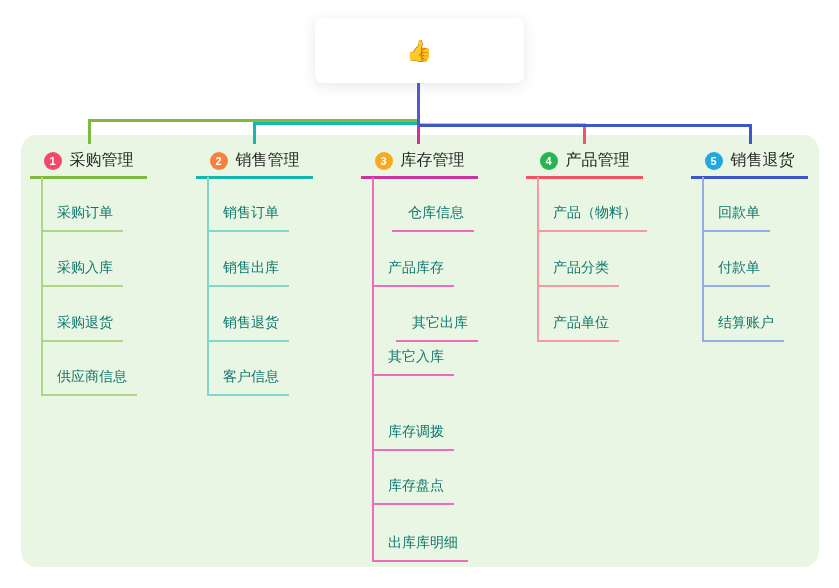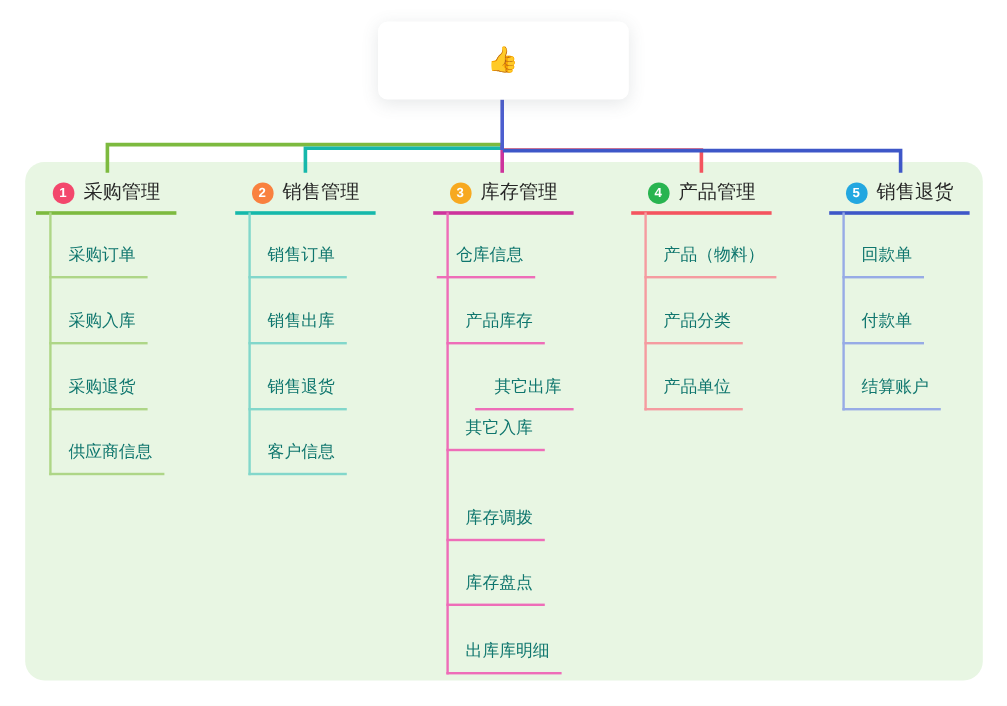--- a/index.html
+++ b/index.html
@@ -70,21 +70,21 @@
     <div class="item" style="left:207px;top:308px">销售退货</div>
     <div class="item" style="left:207px;top:362px">客户信息</div>
   </section>
 
   <section class="branch" style="--main: #cd339c; --light: #ee6db8; --badge: #f7a920;">
     <div class="bt" style="left:361px">
       <span class="badge">3</span>
       <span class="bt-label">库存管理</span>
     </div>
     <div class="spine" style="left:372px;height:385px"></div>
-    <div class="item" style="left:364px;top:198px">仓库信息</div>
+    <div class="item" style="left:392px;top:198px">仓库信息</div>
     <div class="item" style="left:372px;top:253px">产品库存</div>
     <div class="item" style="left:396px;top:308px">其它出库</div>
     <div class="item" style="left:372px;top:342px">其它入库</div>
     <div class="item" style="left:372px;top:417px">库存调拨</div>
     <div class="item" style="left:372px;top:471px">库存盘点</div>
     <div class="item" style="left:372px;top:528px">出库库明细</div>
   </section>
 
   <section class="branch" style="--main: #f4545f; --light: #f59ba0; --badge: #28b450;">
     <div class="bt" style="left:526px">

